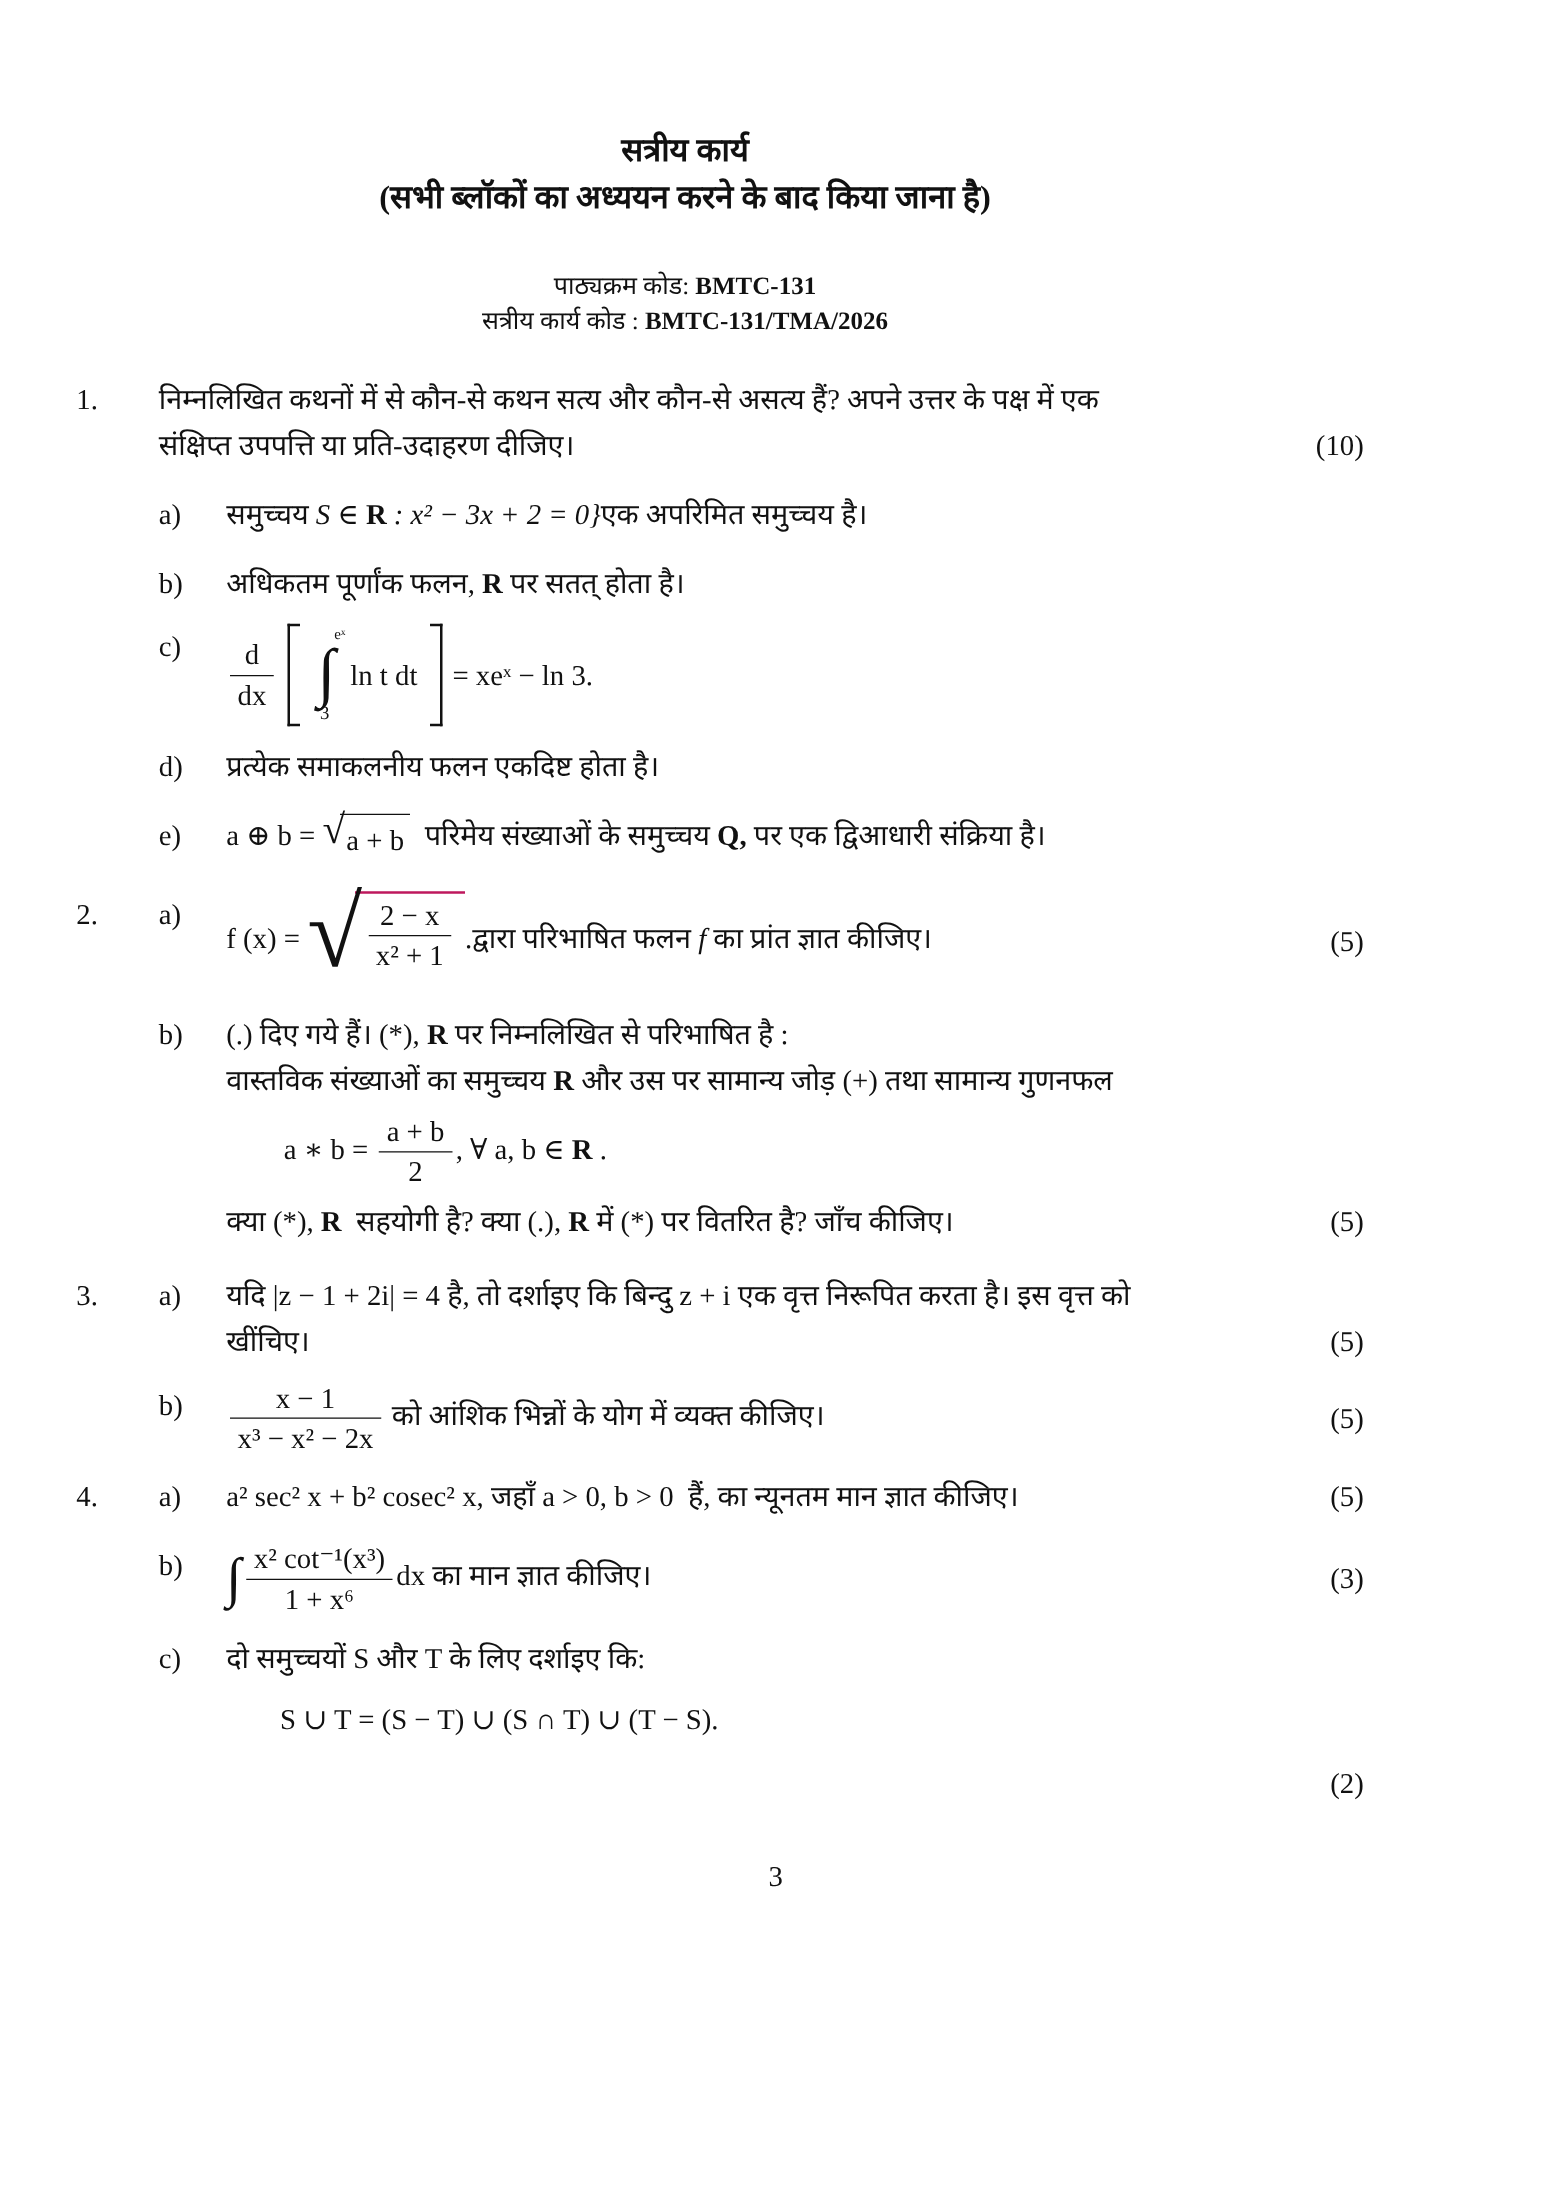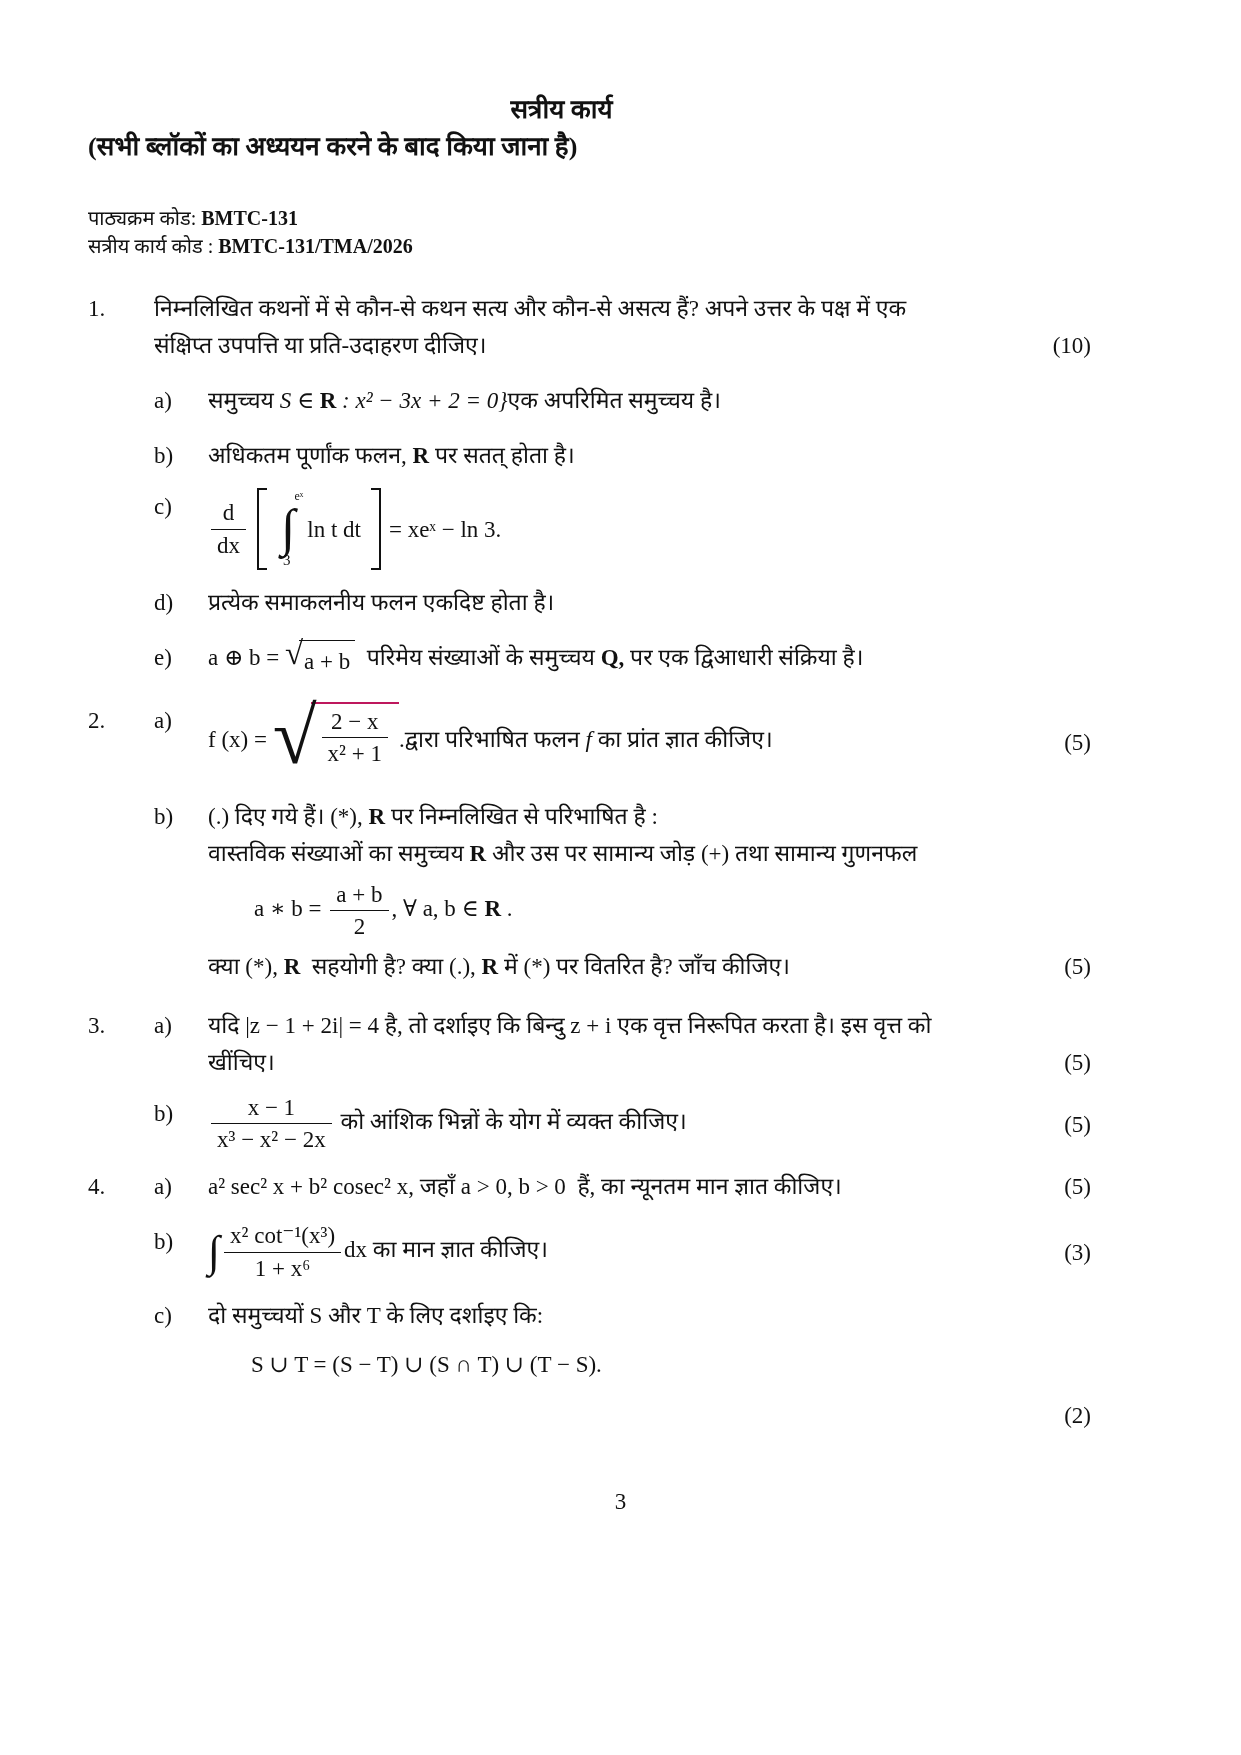--- a/index.html
+++ b/index.html
@@ -2,24 +2,24 @@
 <html><head>
 <meta charset="utf-8">
 <style>
   * { margin:0; padding:0; box-sizing:border-box; }
   html,body { background:#ffffff; }
   .page {
     position:relative; width:1241px; height:1755px; background:#ffffff;
     color:#111; font-family:"Liberation Serif","DejaVu Serif",serif;
     overflow:hidden; margin:0 auto;
   }
-  .content { padding:92px 206px 0 88px; }
+  .content { padding:92px 206px 0 61px;margin-top:11px; }
   .title { text-align:center; font-size:26px; font-weight:bold; line-height:36px; }
-  .subtitle { text-align:left; font-size:26px; font-weight:bold; line-height:38px; }
-  .course-info { margin-top:38px; text-align:left; font-size:20px; line-height:28px; }
+  .subtitle { text-align:center; font-size:26px; font-weight:bold; line-height:38px; }
+  .course-info { margin-top:38px; text-align:center; font-size:20px; line-height:28px; }
   .course-info b { font-weight:bold; }
   .ci-line { white-space:pre; }
 
   .qsection { margin-top:30px; }
   .qrow { position:relative; display:flex; font-size:23px; line-height:37px; }
   .qnum { flex:none; width:66px; }
   .qlabel { flex:none; width:54px; }
   .qbody { flex:1; min-width:0; }
   .line { white-space:pre; }
   .qmarks { position:absolute; right:-56px; font-size:23px; }

